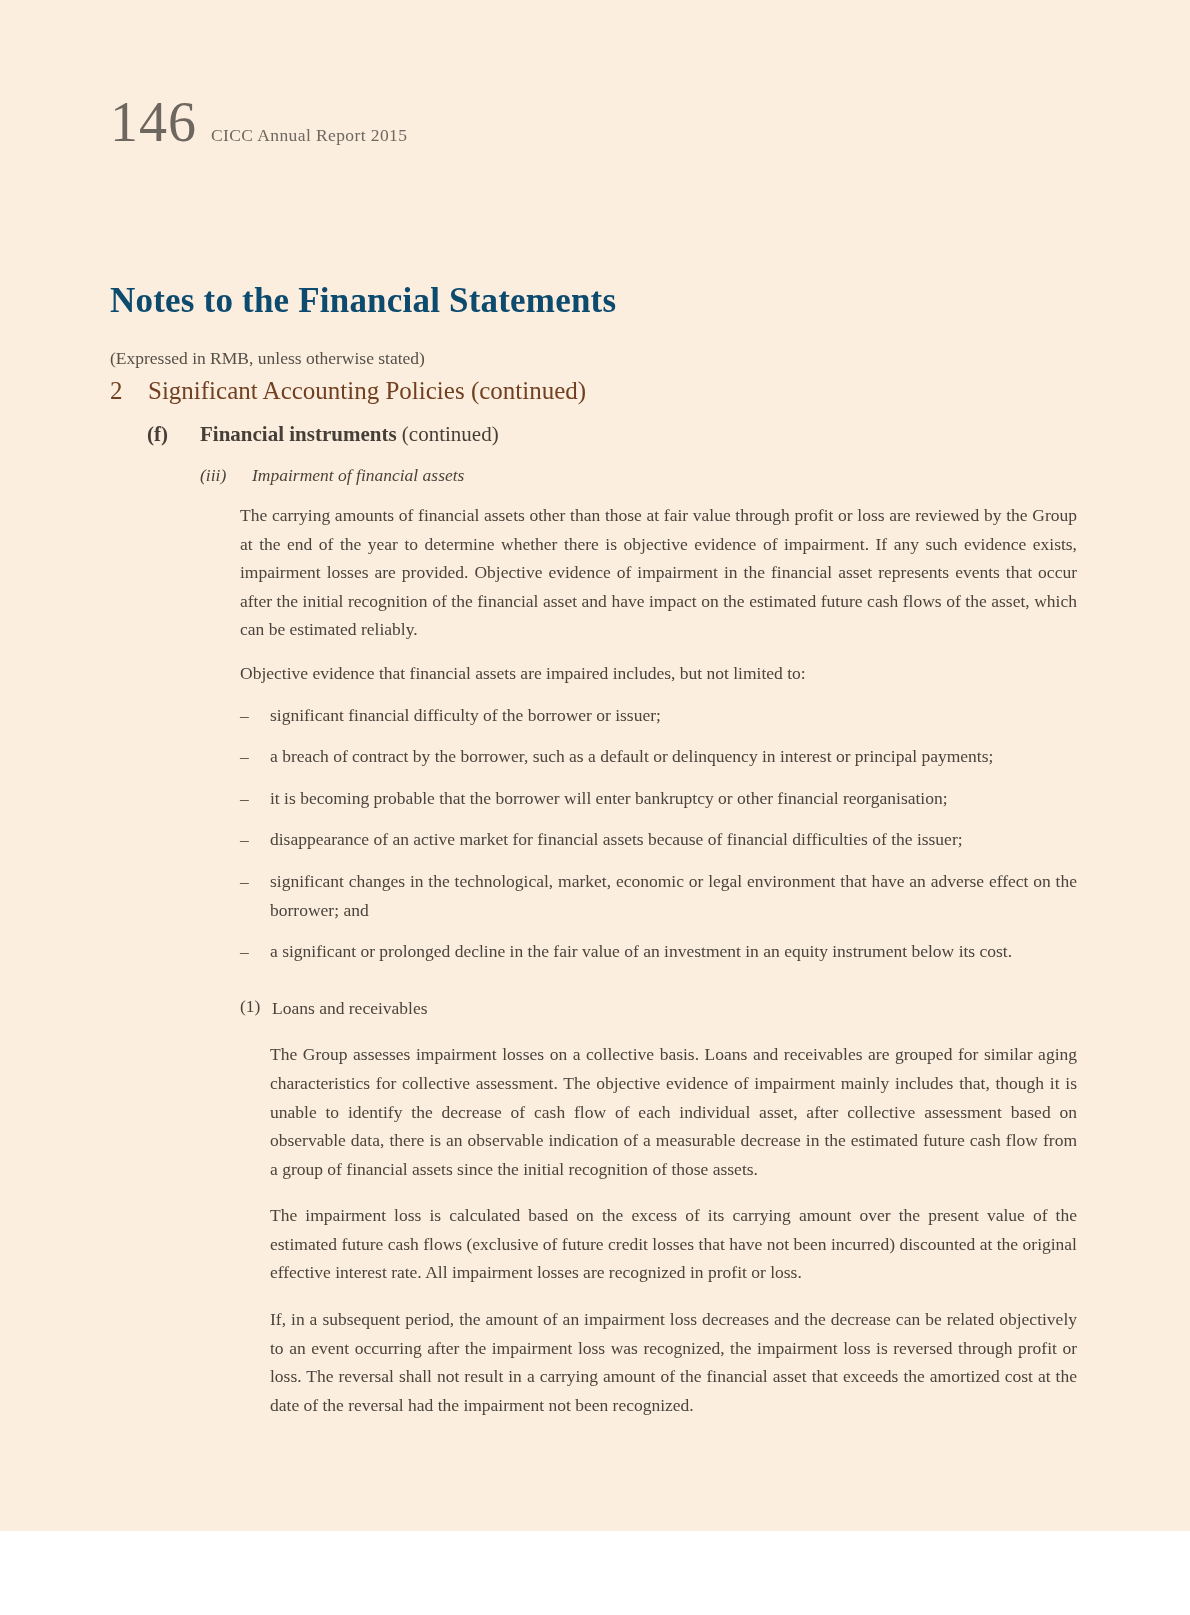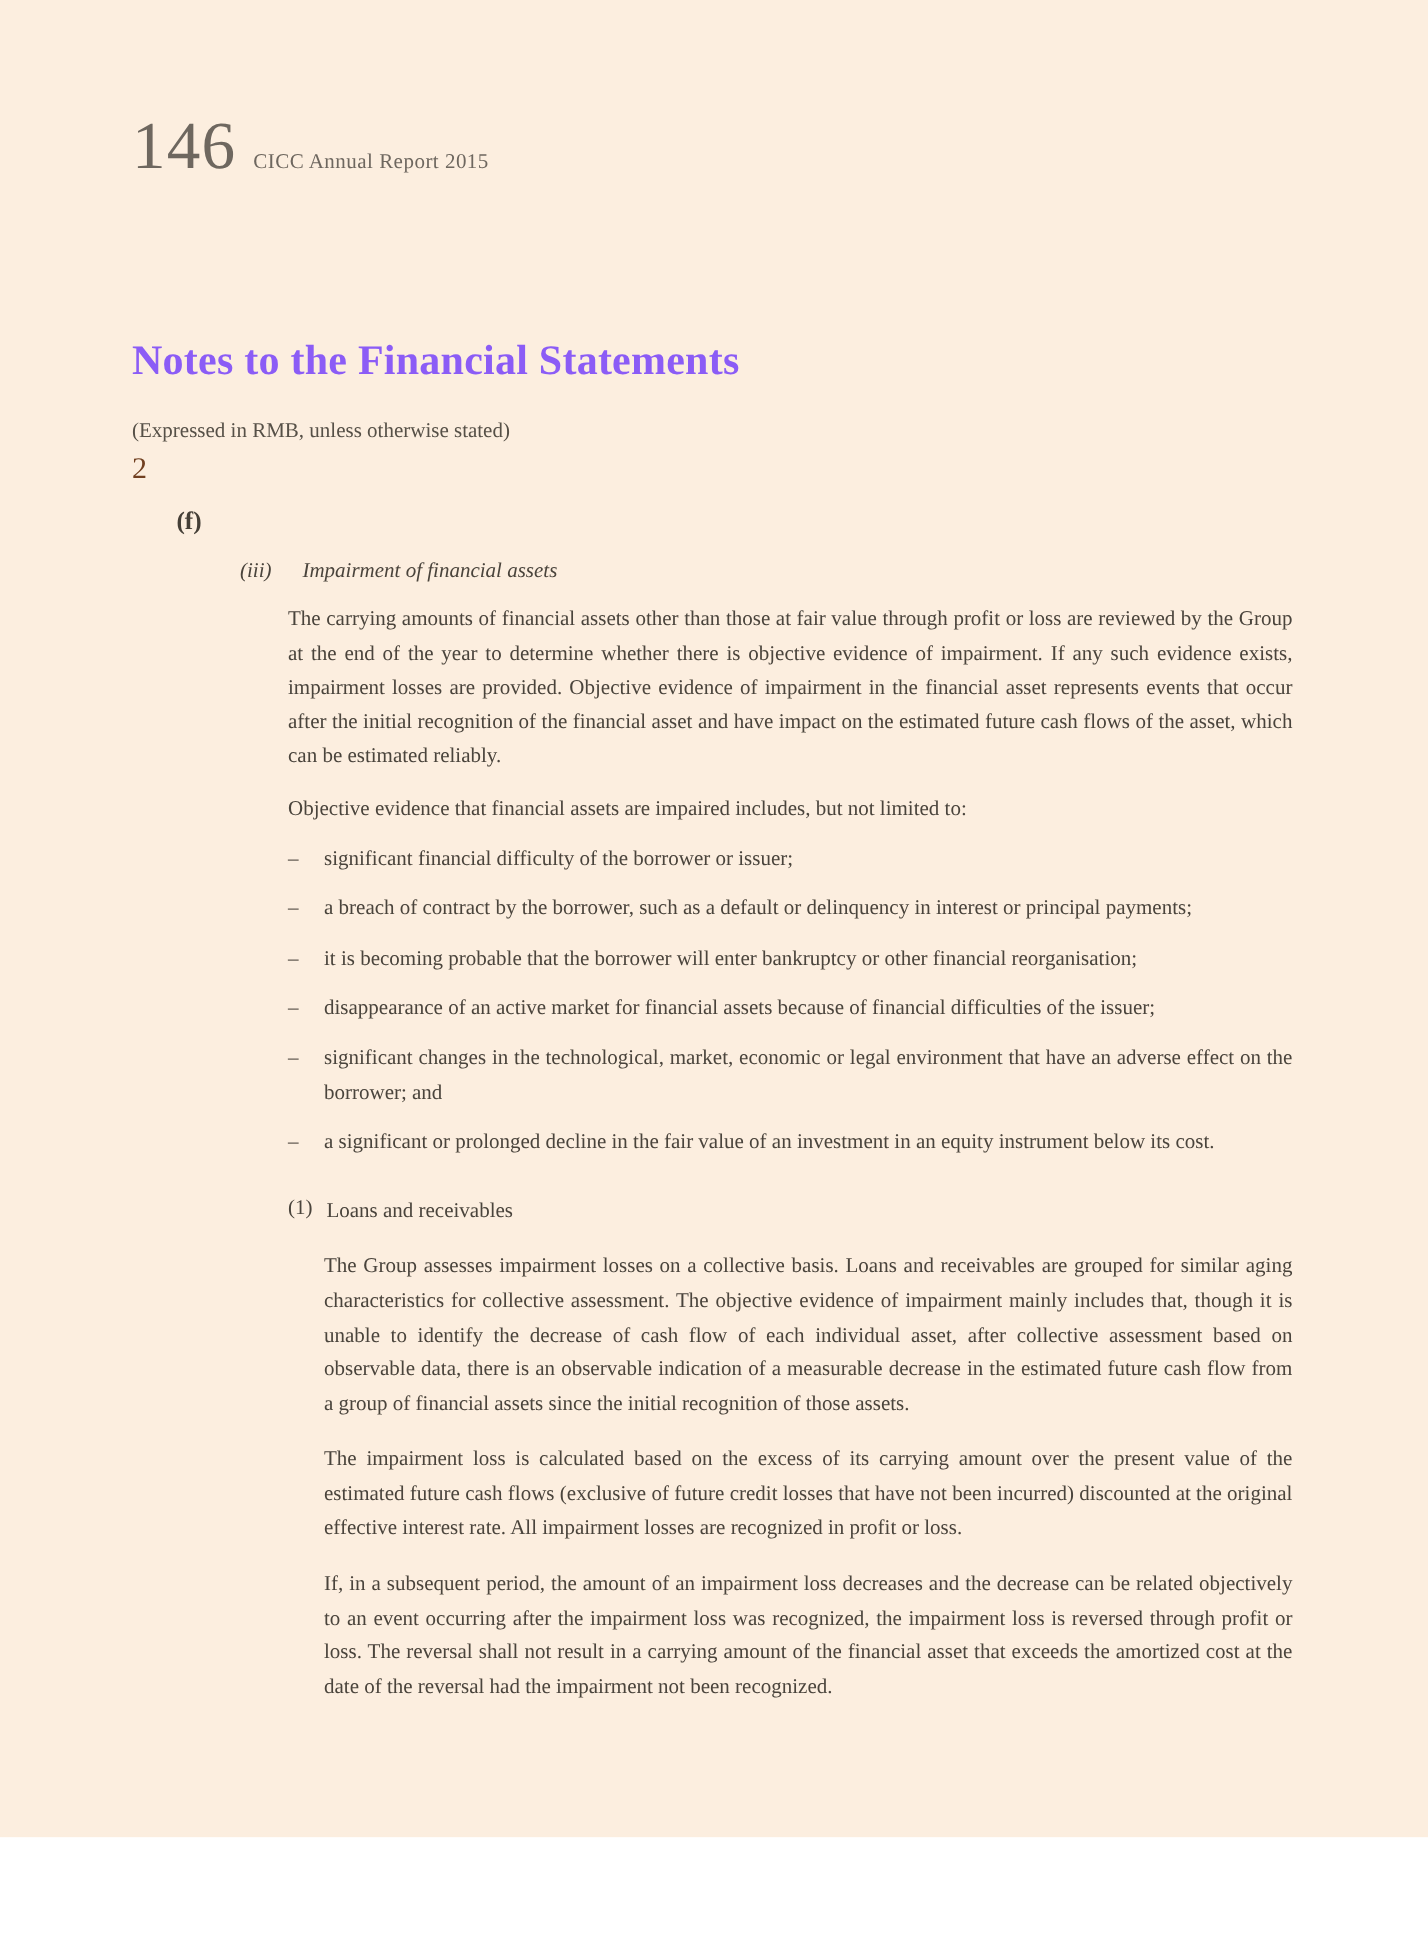--- a/index.html
+++ b/index.html
@@ -33,21 +33,21 @@
   }
   
   .doc-title{
     position:absolute;
     top:281px;
     left:110px;
     margin:0;
     font-size:35px;
     line-height:40px;
     font-weight:bold;
-    color:#8b5cf6;
+    color:#0c4a6e;
     letter-spacing:.2px;
   }
   .doc-subtitle{
     position:absolute;
     top:348px;
     left:110px;
     font-size:17.5px;
     color:#565047;
   }
   
@@ -124,24 +124,26 @@
     <span class="report-name">CICC Annual Report 2015</span>
   </header>
 
   <h1 class="doc-title">Notes to the Financial Statements</h1>
   <div class="doc-subtitle">(Expressed in RMB, unless otherwise stated)</div>
 
   <main class="content">
 
     <div class="section-heading">
       <span class="sec-num">2</span>
+      <span class="sec-title">Significant Accounting Policies (continued)</span>
     </div>
 
     <div class="subsection">
       <span class="sub-label">(f)</span>
+      <span><span class="sub-title">Financial instruments</span> <span class="sub-suffix">(continued)</span></span>
     </div>
 
     <div class="subsubsection">
       <span class="subsub-label">(iii)</span>
       <span>Impairment of financial assets</span>
     </div>
 
     <div class="body">
 
       <p class="para first">The carrying amounts of financial assets other than those at fair value through profit or loss are reviewed by the Group at the end of the year to determine whether there is objective evidence of impairment. If any such evidence exists, impairment losses are provided. Objective evidence of impairment in the financial asset represents events that occur after the initial recognition of the financial asset and have impact on the estimated future cash flows of the asset, which can be estimated reliably.</p>

